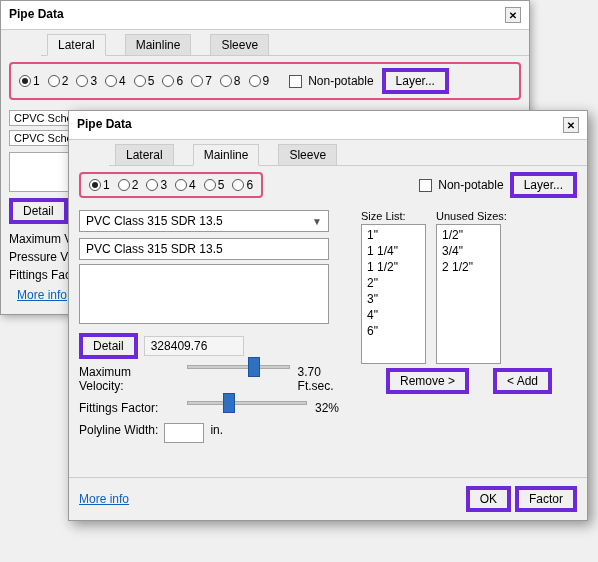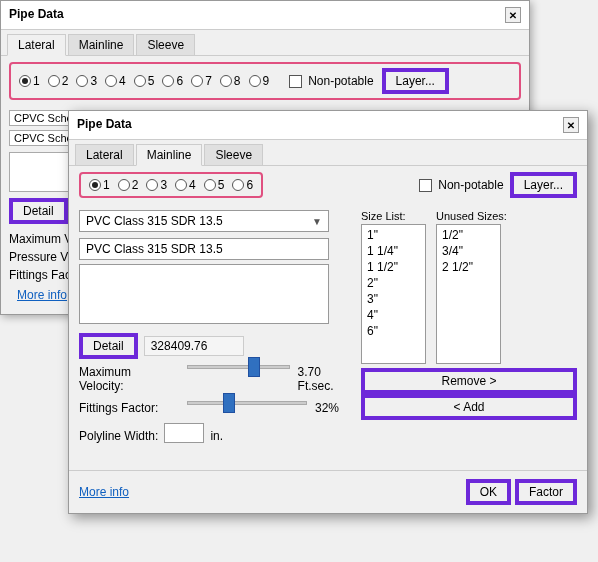--- a/index.html
+++ b/index.html
@@ -29,21 +29,22 @@
       background: #f0f0f0;
       border: 1px solid #999;
       display: flex; align-items: center; justify-content: center;
       cursor: pointer; font-size: 10px;
     }
     .tabs-bar {
       display: flex;
       border-bottom: 1px solid #ccc;
       background: #f0f0f0;
       padding: 4px 6px 0;
-      gap: 2px;
+      gap: 19px;
+      margin-left: 40px;
     }
     .tab {
       padding: 3px 10px;
       border: 1px solid #ccc;
       border-bottom: none;
       background: #e0e0e0;
       cursor: pointer;
       font-size: 12px;
     }
     .tab.active {
@@ -174,21 +175,21 @@
       width: 12px; height: 20px;
       background: #3070c0;
       border: 1px solid #2050a0;
       position: absolute;
       cursor: pointer;
     }
     .slider-value { font-size: 12px; }
 
     
     .polyline-row {
-      display: flex; align-items: flex-end; gap: 6px; margin-bottom: 17px;
+      display: flex; align-items: flex-start; gap: 6px; margin-bottom: 24px;
     }
     .poly-input {
       width: 40px; height: 20px;
       border: 1px solid #999;
       background: #fff;
     }
     .size-section { display: flex; gap: 10px; }
     .size-list-box {
       display: flex; flex-direction: column;
     }
@@ -196,21 +197,21 @@
     .size-list {
       border: 1px solid #999;
       background: #fff;
       width: 65px; height: 140px;
       overflow-y: auto;
       padding: 2px;
     }
     .size-item { padding: 1px 3px; font-size: 12px; cursor: pointer; }
 
     .add-remove-row {
-      display: flex; gap: 0; margin-top: 4px; justify-content: center; flex-direction: column;
+      display: flex; gap: 24px; margin-top: 4px; justify-content: center;
     }
 
     
     .footer-row {
       display: flex; align-items: center; justify-content: space-between;
       padding: 8px 10px;
       border-top: 1px solid #ccc;
       margin-top: 4px;
     }
     .more-info-link {

